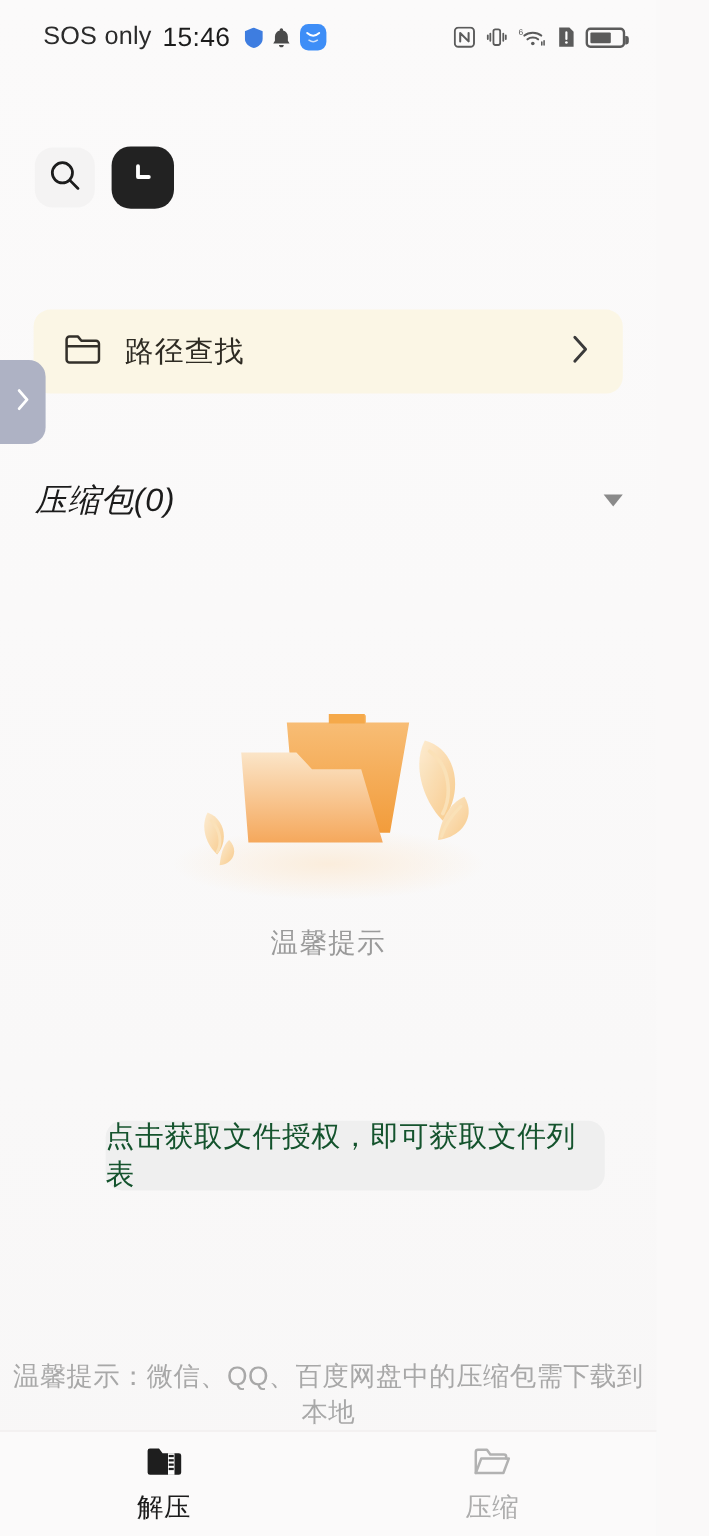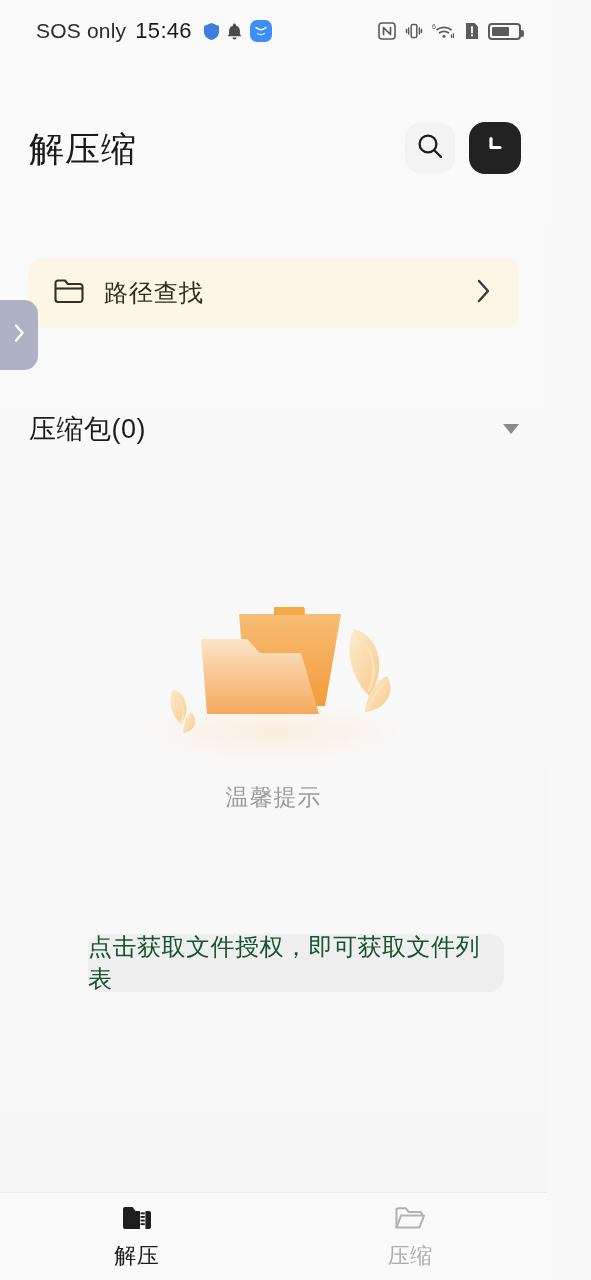--- a/index.html
+++ b/index.html
@@ -81,24 +81,24 @@
     display:flex; align-items:center;
     padding:0 26px 0 26px;
     cursor:pointer;
   }
   .path-left { display:flex; align-items:center; gap:20px; flex:1; }
   .path-label { font-size:24px; color:#2E2B23; letter-spacing:1px; }
   .chev-right { margin-left:auto; }
 
   
   .list-header {
-    margin-top:34px;
+    margin-top:22px;
     padding:0 28px 0 29px;
     height:46px;
-    display:flex; align-items:center; justify-content:space-between;
+    display:flex; align-items:center; justify-content:space-between;font-style:italic;
   }
   .list-title { font-size:27px; color:#1C1C1C; letter-spacing:.5px; }
   .sort-ctl {
     display:flex; align-items:center; gap:11px;
     font-size:23px; color:#8A8A8A; cursor:pointer; letter-spacing:.5px;
   }
   .caret-down {
     width:0; height:0;
     border-left:8px solid transparent; border-right:8px solid transparent;
     border-top:10px solid #8A8A8A;
@@ -216,21 +216,20 @@
             <circle cx="7" cy="13.4" r="1.1" fill="#FFFFFF"></circle>
           </svg>
       </span>
       <span class="battery">
         <span class="battery-fill"></span>
       </span>
     </div>
   </div>
 
   <div class="header">
-    <div class="page-title">解压缩</div>
     <div class="header-actions">
       <div class="icon-btn-light">
         <span>
           <svg width="30" height="30" viewBox="0 0 30 30">
               <circle cx="13" cy="13" r="8.4" stroke="#1C1C1C" stroke-width="2.3" fill="none"></circle>
               <path d="M19.3 19.3 L26 26" stroke="#1C1C1C" stroke-width="2.3" stroke-linecap="round"></path>
             </svg>
         </span>
       </div>
       <div class="icon-btn-dark">
@@ -313,20 +312,21 @@
         </g>
       </svg>
     </span>
     <div class="empty-text">温馨提示</div>
   </div>
 
   <div class="auth-prompt">
     <span>点击获取文件授权，即可获取文件列表</span>
   </div>
 
+  <div class="footer-tip">温馨提示：微信、QQ、百度网盘中的压缩包需下载到本地</div>
 
   <div class="bottom-nav">
 
     <div class="nav-item active">
       <span class="nav-icon">
         <svg width="32" height="28" viewBox="0 0 32 28">
           <path d="M2 5 A2 2 0 0 1 4 3 H11.5 L14.5 7 H28 A2 2 0 0 1 30 9 V23 A2 2 0 0 1 28 25 H4 A2 2 0 0 1 2 23 Z" fill="#1E1E1E"></path>
           <rect x="19" y="7" width="5.4" height="18" fill="#FFFFFF"></rect>
           <g fill="#1E1E1E">
             <rect x="19.6" y="8.4" width="4.2" height="1.9"></rect>

